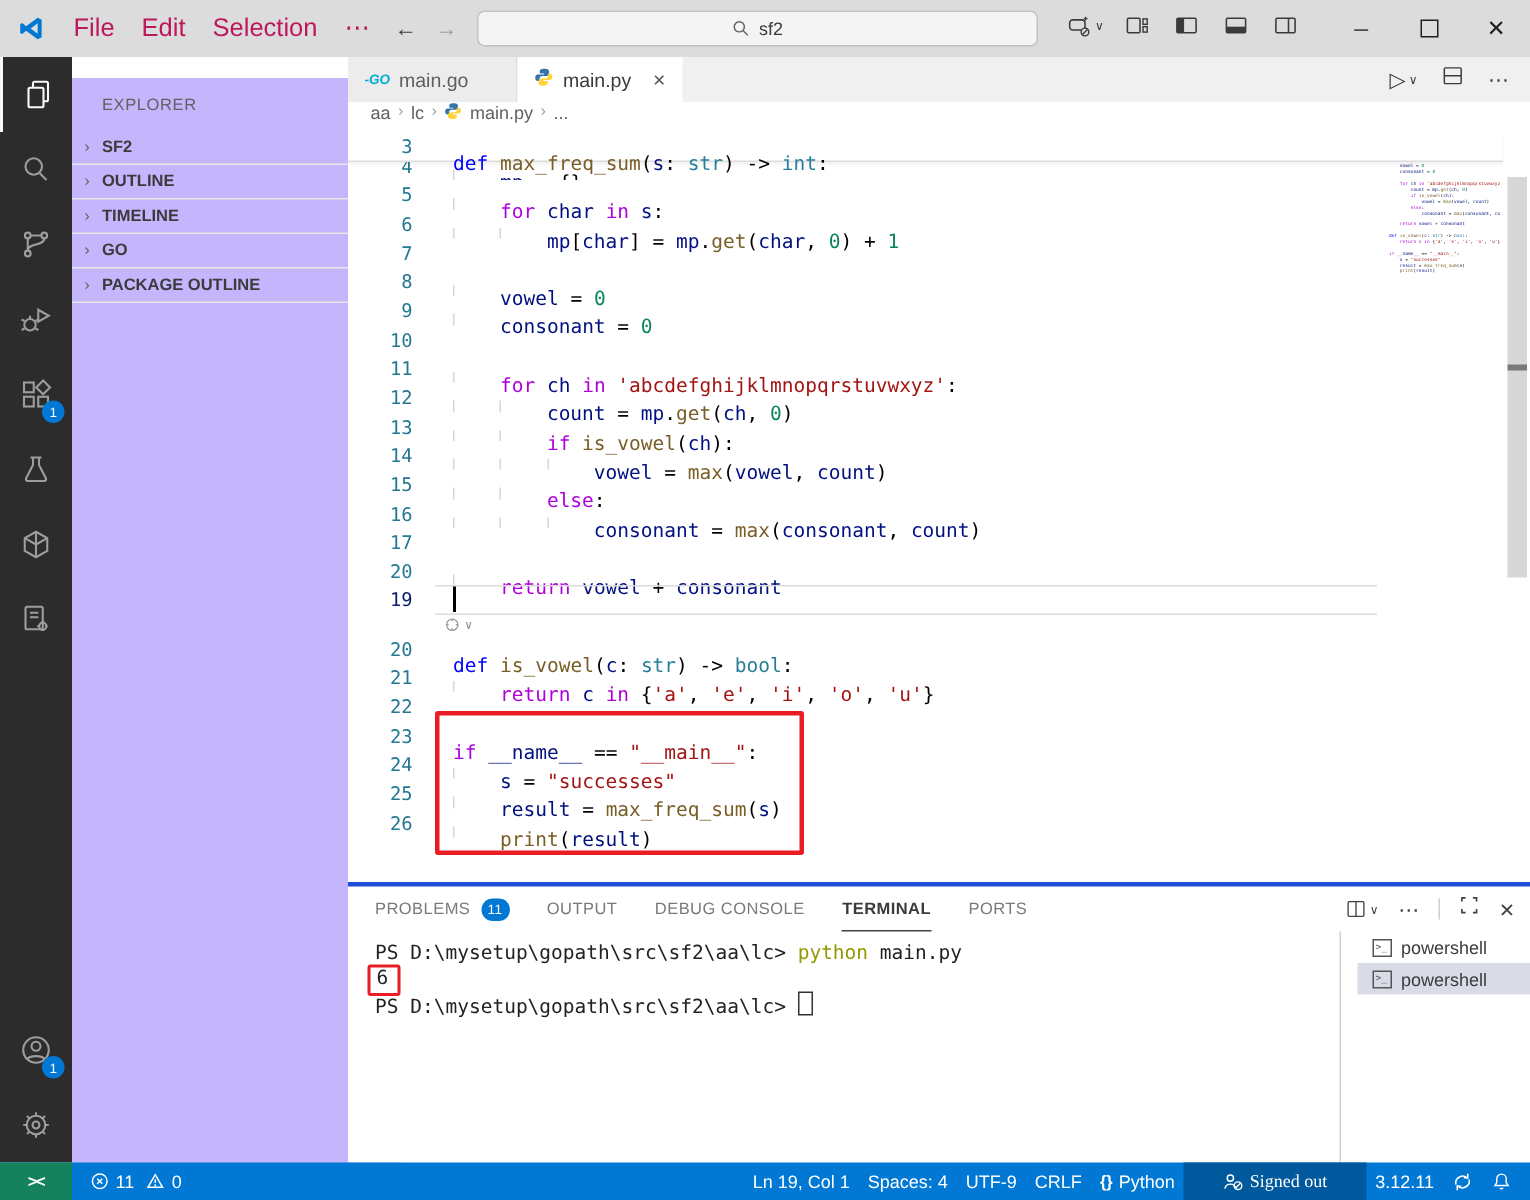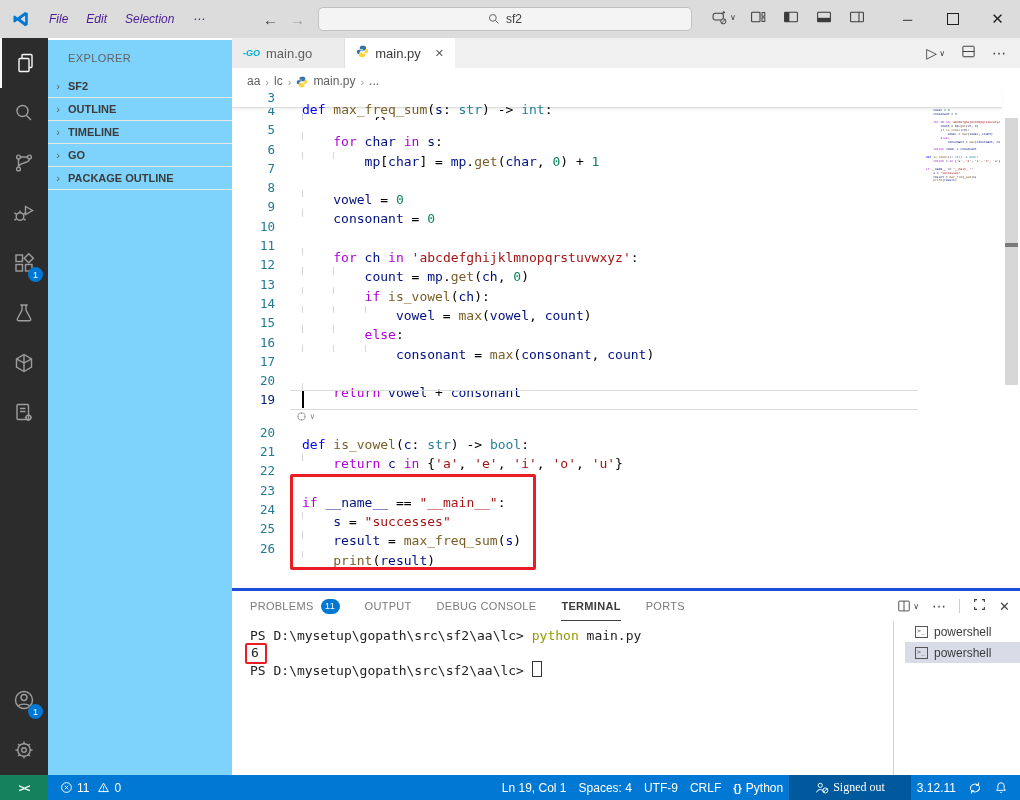--- a/index.html
+++ b/index.html
@@ -3,21 +3,21 @@
 <meta charset="utf-8">
 <style>
   html,body{margin:0;padding:0;}
   body{width:1020px;height:800px;position:relative;overflow:hidden;background:#fff;
        font-family:"Liberation Sans",sans-serif;-webkit-font-smoothing:antialiased;}
   .abs{position:absolute;}
 
   
   #titlebar{left:0;top:0;width:1020px;height:38px;background:#dcdcdc;display:flex;align-items:center;}
   #vscode-logo{margin:0 10px 0 12px;display:flex;}
-  .menu-item{font-size:12px;color:#4c1d95;padding:0 9px;height:38px;line-height:38px;cursor:default;font-style:italic;}
+  .menu-item{font-size:17px;color:#be185d;padding:0 9px;height:38px;line-height:38px;cursor:default;}
   #nav-arrows{position:absolute;left:263px;top:0;height:38px;display:flex;align-items:center;gap:12px;font-size:15px;}
   #back-arrow{color:#3b3b3b;} #fwd-arrow{color:#9d9d9d;}
   #searchbox{position:absolute;left:318px;top:7px;width:372px;height:22px;background:#f4f4f4;
      border:1px solid #c2c2c2;border-radius:5px;display:flex;align-items:center;justify-content:center;
      gap:6px;font-size:12px;color:#3b3b3b;}
   #copilot-wrap{position:absolute;left:711px;top:9px;display:flex;align-items:center;gap:2px;color:#3b3b3b;}
   #layout-icons{position:absolute;right:155px;top:0;height:38px;display:flex;align-items:center;gap:17px;}
   #win-controls{position:absolute;right:0;top:0;height:38px;display:flex;}
   .winbtn{width:45px;height:38px;display:flex;align-items:center;justify-content:center;color:#1f1f1f;font-size:13px;}
   #maximize-icon{width:10px;height:10px;border:1.2px solid #1f1f1f;}
@@ -26,40 +26,40 @@
   #activitybar{left:0;top:38px;width:48px;height:737px;background:#2c2c2c;display:flex;flex-direction:column;}
   .act-item{width:48px;height:50px;display:flex;align-items:center;justify-content:center;position:relative;}
   .act-item.active{border-left:2px solid #f8f8f8;}
   .act-item svg{stroke:#9d9d9d;fill:none;stroke-width:1.4;}
   .act-item.active svg{stroke:#f8f8f8;}
   .act-badge{position:absolute;right:5px;bottom:6px;min-width:15px;height:15px;border-radius:50%;
      background:#0078d4;color:#fff;font-size:9px;display:flex;align-items:center;justify-content:center;}
   #act-bottom{margin-top:auto;}
 
   
-  #sidebar{left:48px;top:40px;width:220px;height:737px;background:#7dd3fc;border-right:1px solid #e5e5e5;box-sizing:border-box;}
+  #sidebar{left:48px;top:52px;width:220px;height:737px;background:#c4b5fd;border-right:1px solid #e5e5e5;box-sizing:border-box;}
   #sidebar-header{height:35px;display:flex;align-items:center;padding:0 12px 0 20px;font-size:11px;color:#616161;letter-spacing:.4px;}
   #sidebar-actions{margin-left:auto;color:#3b3b3b;font-size:13px;}
   .side-section{height:22px;display:flex;align-items:center;gap:4px;padding-left:4px;font-size:11px;font-weight:bold;color:#3b3b3b;border-top:1px solid #e8e8e8;}
   .side-section:first-of-type{border-top:none;}
   .side-section:last-of-type{border-bottom:1px solid #e8e8e8;}
   .side-chev{color:#616161;font-size:11px;font-weight:normal;width:12px;text-align:center;}
 
   
   #main{left:232px;top:38px;width:788px;height:655px;}
   #tabsrow{height:30px;background:#f0f0f0;display:flex;align-items:stretch;}
   .tab{display:flex;align-items:center;gap:6px;padding:0 11px;font-size:13px;}
   .tab.inactive{background:#ececec;color:#5f5f5f;border-right:1px solid #e0e0e0;padding-right:32px;}
   .tab.active{background:#ffffff;color:#3b3b3b;}
   .tab-close{font-size:11px;color:#5a5a5a;margin-left:8px;}
   #go-ico{color:#00acd7;font-weight:bold;font-style:italic;font-size:9px;letter-spacing:0;}
   #editor-actions{margin-left:auto;display:flex;align-items:center;gap:16px;padding-right:14px;color:#3b3b3b;}
   #run-btn{display:flex;align-items:center;gap:2px;font-size:14px;}
   #run-btn .chev{font-size:8px;color:#3b3b3b;}
-  #breadcrumb{height:20px;background:#fff;display:flex;align-items:flex-end;gap:5px;padding-left:15px;font-size:12px;color:#616161;}
+  #breadcrumb{height:20px;background:#fff;display:flex;align-items:flex-start;gap:5px;padding-left:15px;font-size:12px;color:#616161;}
   .bc-sep{color:#9d9d9d;font-size:11px;}
 
   
   #editor{position:relative;height:500px;background:#fff;overflow:hidden;
      font-family:"DejaVu Sans Mono","Liberation Mono",monospace;font-size:13px;}
   .cl{display:flex;height:19.3px;line-height:19.3px;position:relative;}
   .ln{flex:none;width:43px;text-align:right;color:#237893;font-size:12.5px;}
   .cl.cur .ln{color:#0b216f;}
   .lt{margin-left:27px;white-space:pre;margin-top:12px;}
   .gd{display:inline-block;width:4ch;height:100%;border-left:1px solid #d6d6d6;box-sizing:border-box;vertical-align:top;}

